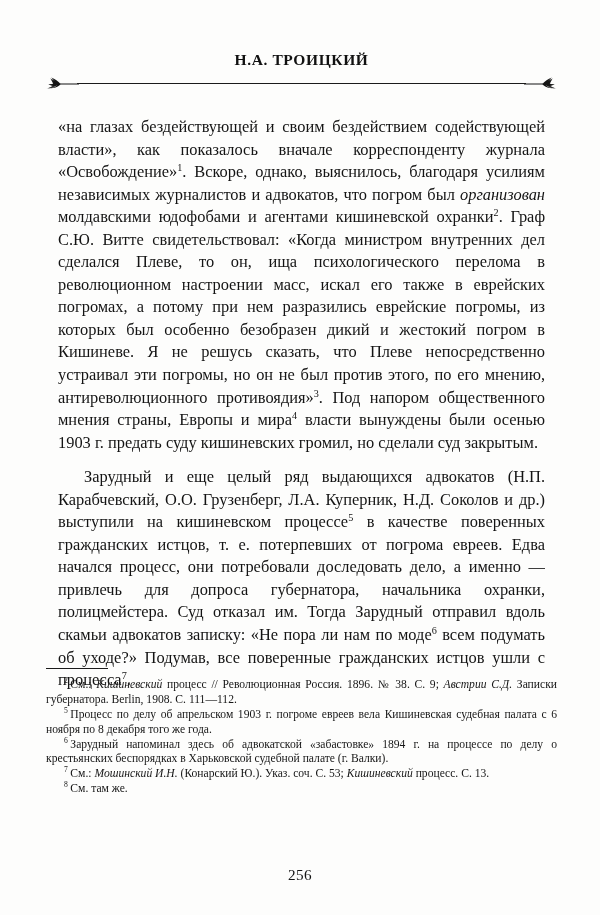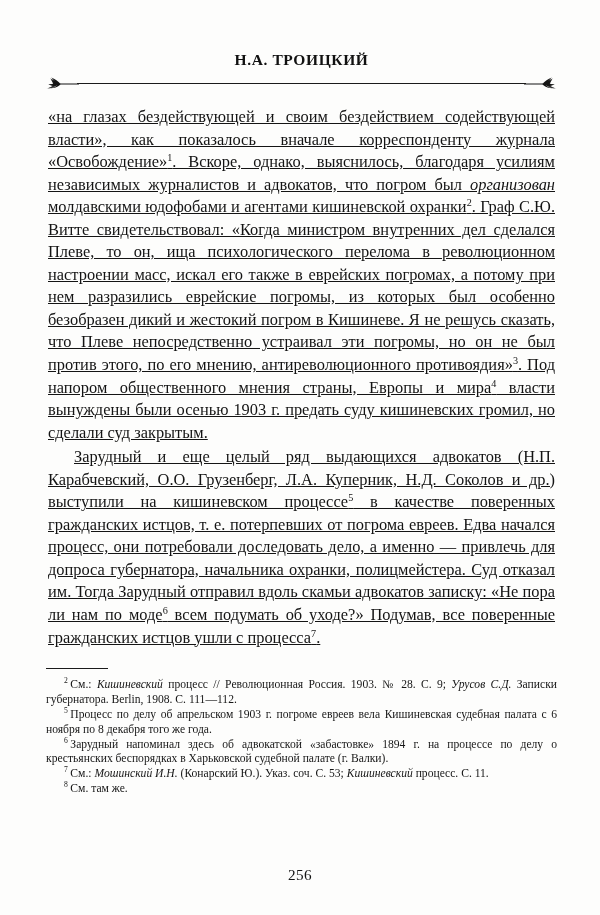--- a/index.html
+++ b/index.html
@@ -66,29 +66,28 @@
   .orn svg { display: block; width: 34px; height: 16px; }
 
   
   .body-text {
     position: absolute;
     top: 104px;
     left: 46px;
     width: 511px;
   }
   .body-text p {
-    margin: 2px;
+    margin: 12px;
     font-size: 16.4px;
     line-height: 22.55px;
     text-align: justify;
     text-justify: inter-word;
     hyphens: none;
     text-indent: 26px;
     color: #141414;
-    text-decoration: underline;
   }
   .body-text p.no-indent { text-indent: 0; }
   .body-text p .it { font-style: italic; }
   sup {
     font-size: 0.62em;
     line-height: 0;
     vertical-align: 0.62em;
   }
 
   
@@ -166,23 +165,23 @@
   </div>
 
   <div class="body-text" id="body-text">
       <p class="no-indent"><span>«на глазах бездействующей и своим бездействием содействующей власти», как показалось вначале корреспонденту журнала «Освобождение»</span><sup>1</sup><span>. Вскоре, однако, выяснилось, благодаря усилиям независимых журналистов и адвокатов, что погром был </span><span class="it">организован</span><span> молдавскими юдофобами и агентами кишиневской охранки</span><sup>2</sup><span>. Граф С.Ю. Витте свидетельствовал: «Когда министром внутренних дел сделался Плеве, то он, ища психологического перелома в революционном настроении масс, искал его также в еврейских погромах, а потому при нем разразились еврейские погромы, из которых был особенно безобразен дикий и жестокий погром в Кишиневе. Я не решусь сказать, что Плеве непосредственно устраивал эти погромы, но он не был против этого, по его мнению, антиреволюционного противоядия»</span><sup>3</sup><span>. Под напором общественного мнения страны, Европы и мира</span><sup>4</sup><span> власти вынуждены были осенью 1903 г. предать суду кишиневских громил, но сделали суд закрытым.</span></p>
       <p><span>Зарудный и еще целый ряд выдающихся адвокатов (Н.П. Карабчевский, О.О. Грузенберг, Л.А. Куперник, Н.Д. Соколов и др.) выступили на кишиневском процессе</span><sup>5</sup><span> в качестве поверенных гражданских истцов, т. е. потерпевших от погрома евреев. Едва начался процесс, они потребовали доследовать дело, а именно — привлечь для допроса губернатора, начальника охранки, полицмейстера. Суд отказал им. Тогда Зарудный отправил вдоль скамьи адвокатов записку: «Не пора ли нам по моде</span><sup>6</sup><span> всем подумать об уходе?» Подумав, все поверенные гражданских истцов ушли с процесса</span><sup>7</sup><span>.</span></p>
     </div>
 
   <div class="footnotes">
     <div class="fn-rule" id="fn-rule"></div>
     <div id="fn-list">
-        <p class="fn"><span class="fn-num">2</span><span>См.: </span><span class="it">Кишиневский</span><span> процесс // Революционная Россия. 1903. № 28. С. 9; </span><span class="it">Урусов С.Д.</span><span> Записки губернатора. Berlin, 1908. С. 111—112.</span></p>
+        <p class="fn"><span class="fn-num">2</span><span>См.: </span><span class="it">Кишиневский</span><span> процесс // Революционная Россия. 1896. № 38. С. 9; </span><span class="it">Австрии С.Д.</span><span> Записки губернатора. Berlin, 1908. С. 111—112.</span></p>
         <p class="fn"><span class="fn-num">5</span><span>Процесс по делу об апрельском 1903 г. погроме евреев вела Кишиневская судебная палата с 6 ноября по 8 декабря того же года.</span></p>
         <p class="fn"><span class="fn-num">6</span><span>Зарудный напоминал здесь об адвокатской «забастовке» 1894 г. на процессе по делу о крестьянских беспорядках в Харьковской судебной палате (г. Валки).</span></p>
-        <p class="fn"><span class="fn-num">7</span><span>См.: </span><span class="it">Мошинский И.Н.</span><span> (Конарский Ю.). Указ. соч. С. 53; </span><span class="it">Кишиневский</span><span> процесс. С. 11.</span></p>
+        <p class="fn"><span class="fn-num">7</span><span>См.: </span><span class="it">Мошинский И.Н.</span><span> (Конарский Ю.). Указ. соч. С. 53; </span><span class="it">Кишиневский</span><span> процесс. С. 13.</span></p>
         <p class="fn"><span class="fn-num">8</span><span>См. там же.</span></p>
       </div>
   </div>
 
   <div class="folio">256</div>
 
 </div>
 
 </body></html>

